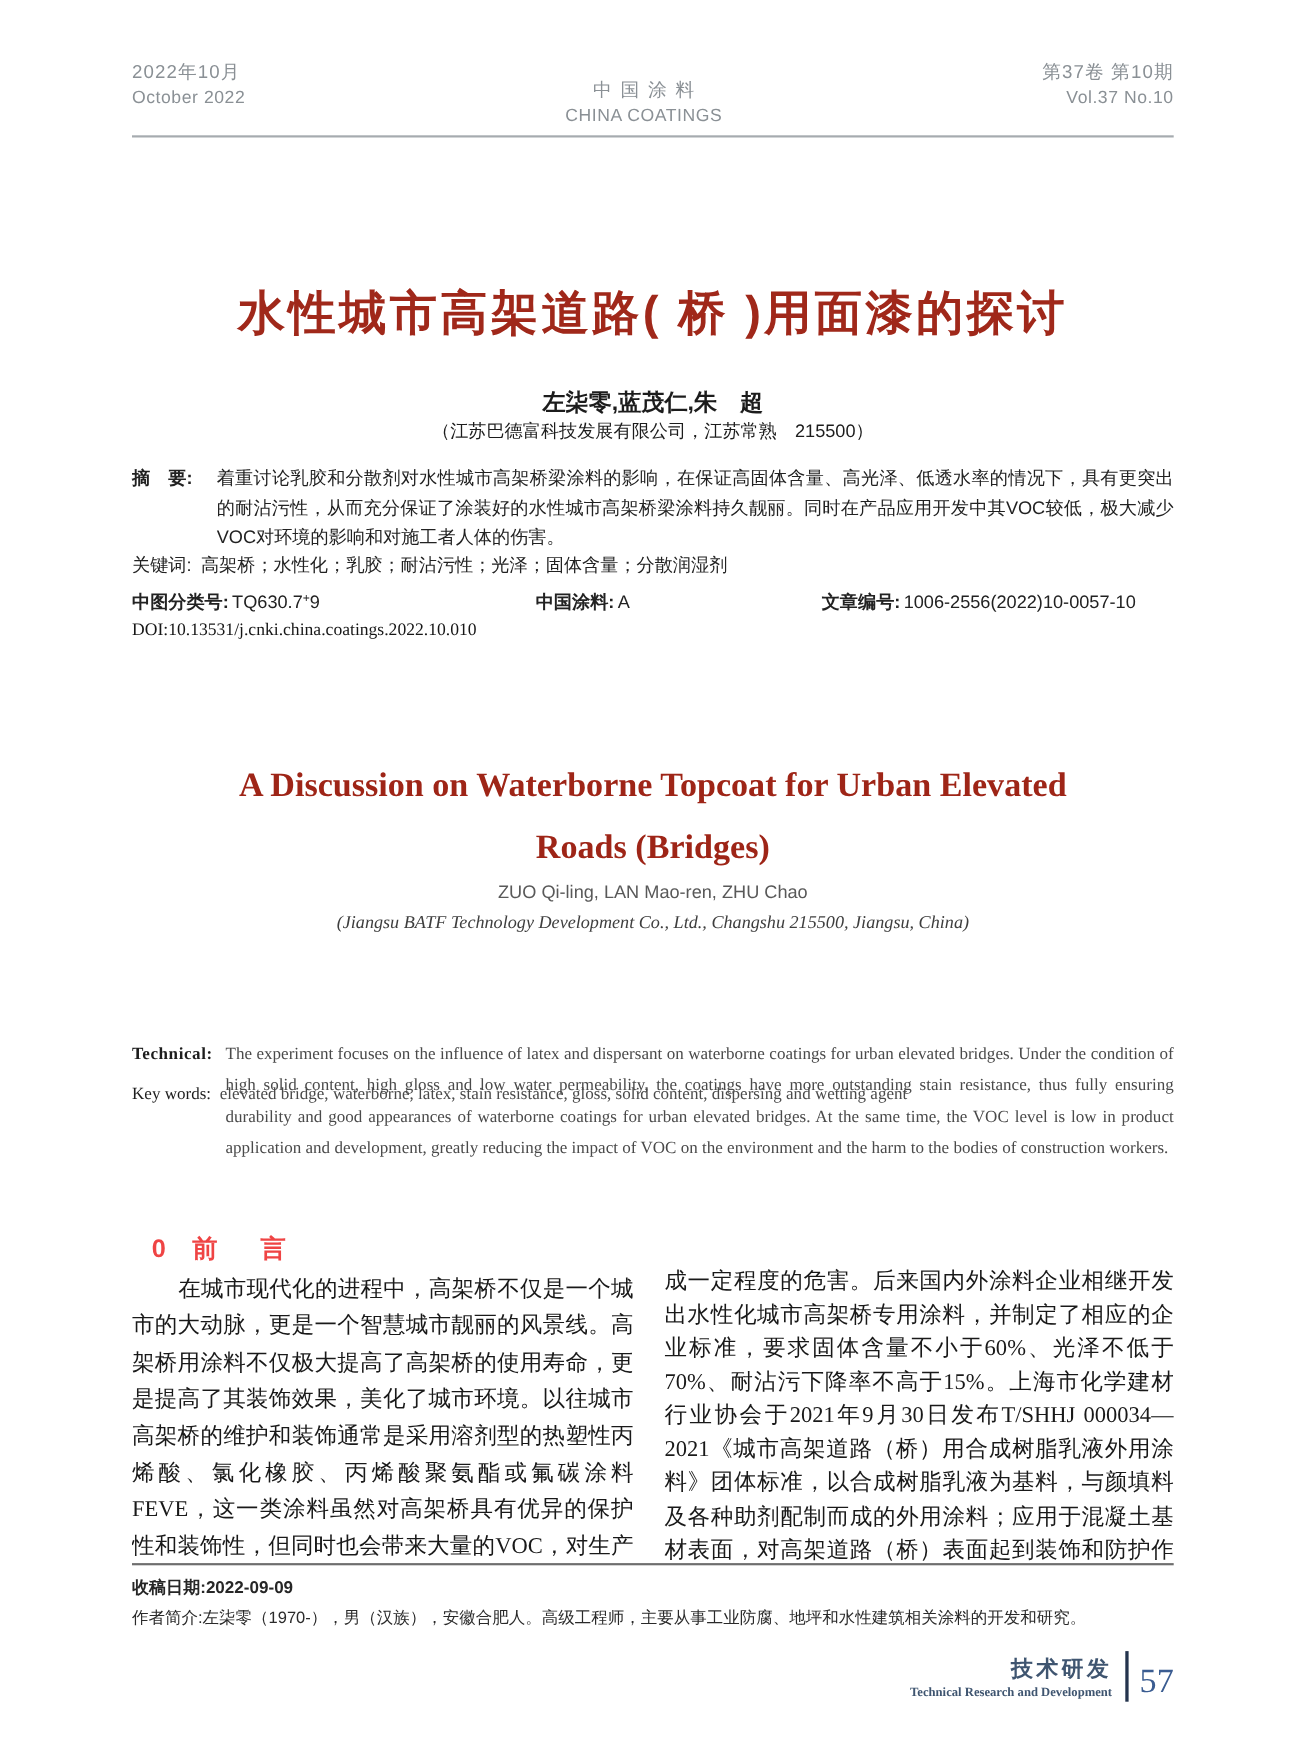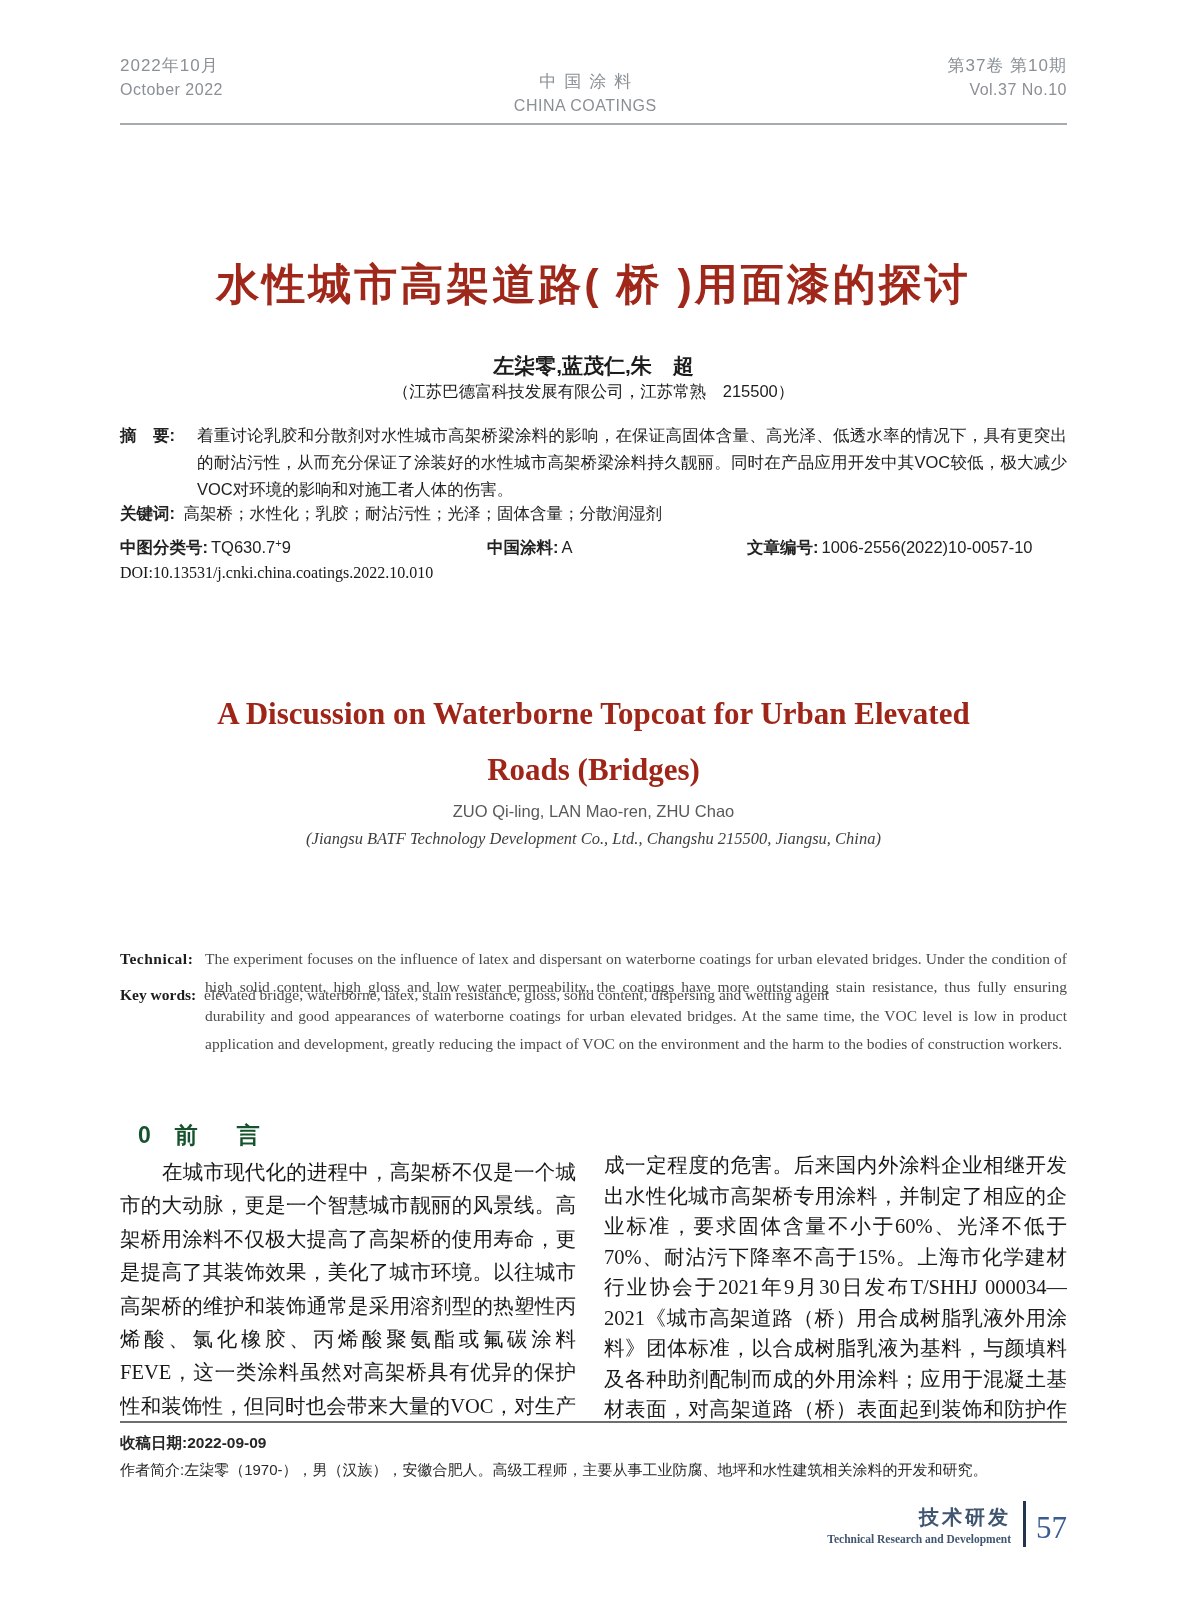--- a/index.html
+++ b/index.html
@@ -36,21 +36,21 @@
     position:absolute; top:381px; left:120px; width:947px;
     text-align:center; font-size:16.5px; font-weight:500; color:#1c1c1c;
   }
 
   
   .meta { position:absolute; left:120px; width:947px; box-sizing:border-box; color:#222; }
   .hang { position:relative; }
   .hang > .lbl { position:absolute; left:0; top:0; font-weight:bold; white-space:nowrap; }
   .abs-cn { top:422px; padding-left:77px; font-size:16.5px; line-height:27px; text-align:justify; font-weight:500; }
   .kw-cn  { top:503px; font-size:16.5px; font-weight:500; }
-  .kw-cn .lbl-inline, .kw-en .lbl-inline { font-weight:bold; margin-right:4px; }
+  .kw-cn .lbl-inline, .kw-en .lbl-inline { font-weight:normal; margin-right:4px; }
   .class-row { top:537px; font-size:16.5px; height:22px; font-weight:500; }
   .class-row .ci { position:absolute; top:0; white-space:nowrap; }
   .ci-1 { left:0; } .ci-2 { left:367px; } .ci-3 { left:627px; }
   .ci .cl { font-weight:bold; margin-right:3px; }
   .sup { font-size:11px; position:relative; top:-6px; }
   .doi {
     top:564px; font-family:"Liberation Serif", serif; font-size:16px; color:#161616;
   }
 
   
@@ -76,21 +76,21 @@
   }
   .abs-en > .lbl { color:#1d1d1d; letter-spacing:0.5px; }
   .kw-en {
     top:986px; font-family:"Liberation Serif", serif; font-size:15.5px; color:#4a4a4a;
   }
   .kw-en .lbl-inline { color:#1d1d1d; }
 
   
   .section-heading {
     position:absolute; top:1120px; left:138px;
-    color:#14532d; font-weight:bold; font-size:23px;
+    color:#ef4444; font-weight:bold; font-size:23px;
   }
   .sec-num { margin-right:24px; }
   .sec-title { letter-spacing:8px; }
 
   .col {
     position:absolute; font-family:"Liberation Serif", serif;
     font-size:20.5px; color:#191919; text-align:justify; overflow:hidden;
   }
   .col p { margin:0; }
   .col-left  { top:1156px; left:120px; width:456px; height:266px; line-height:33.4px; }

